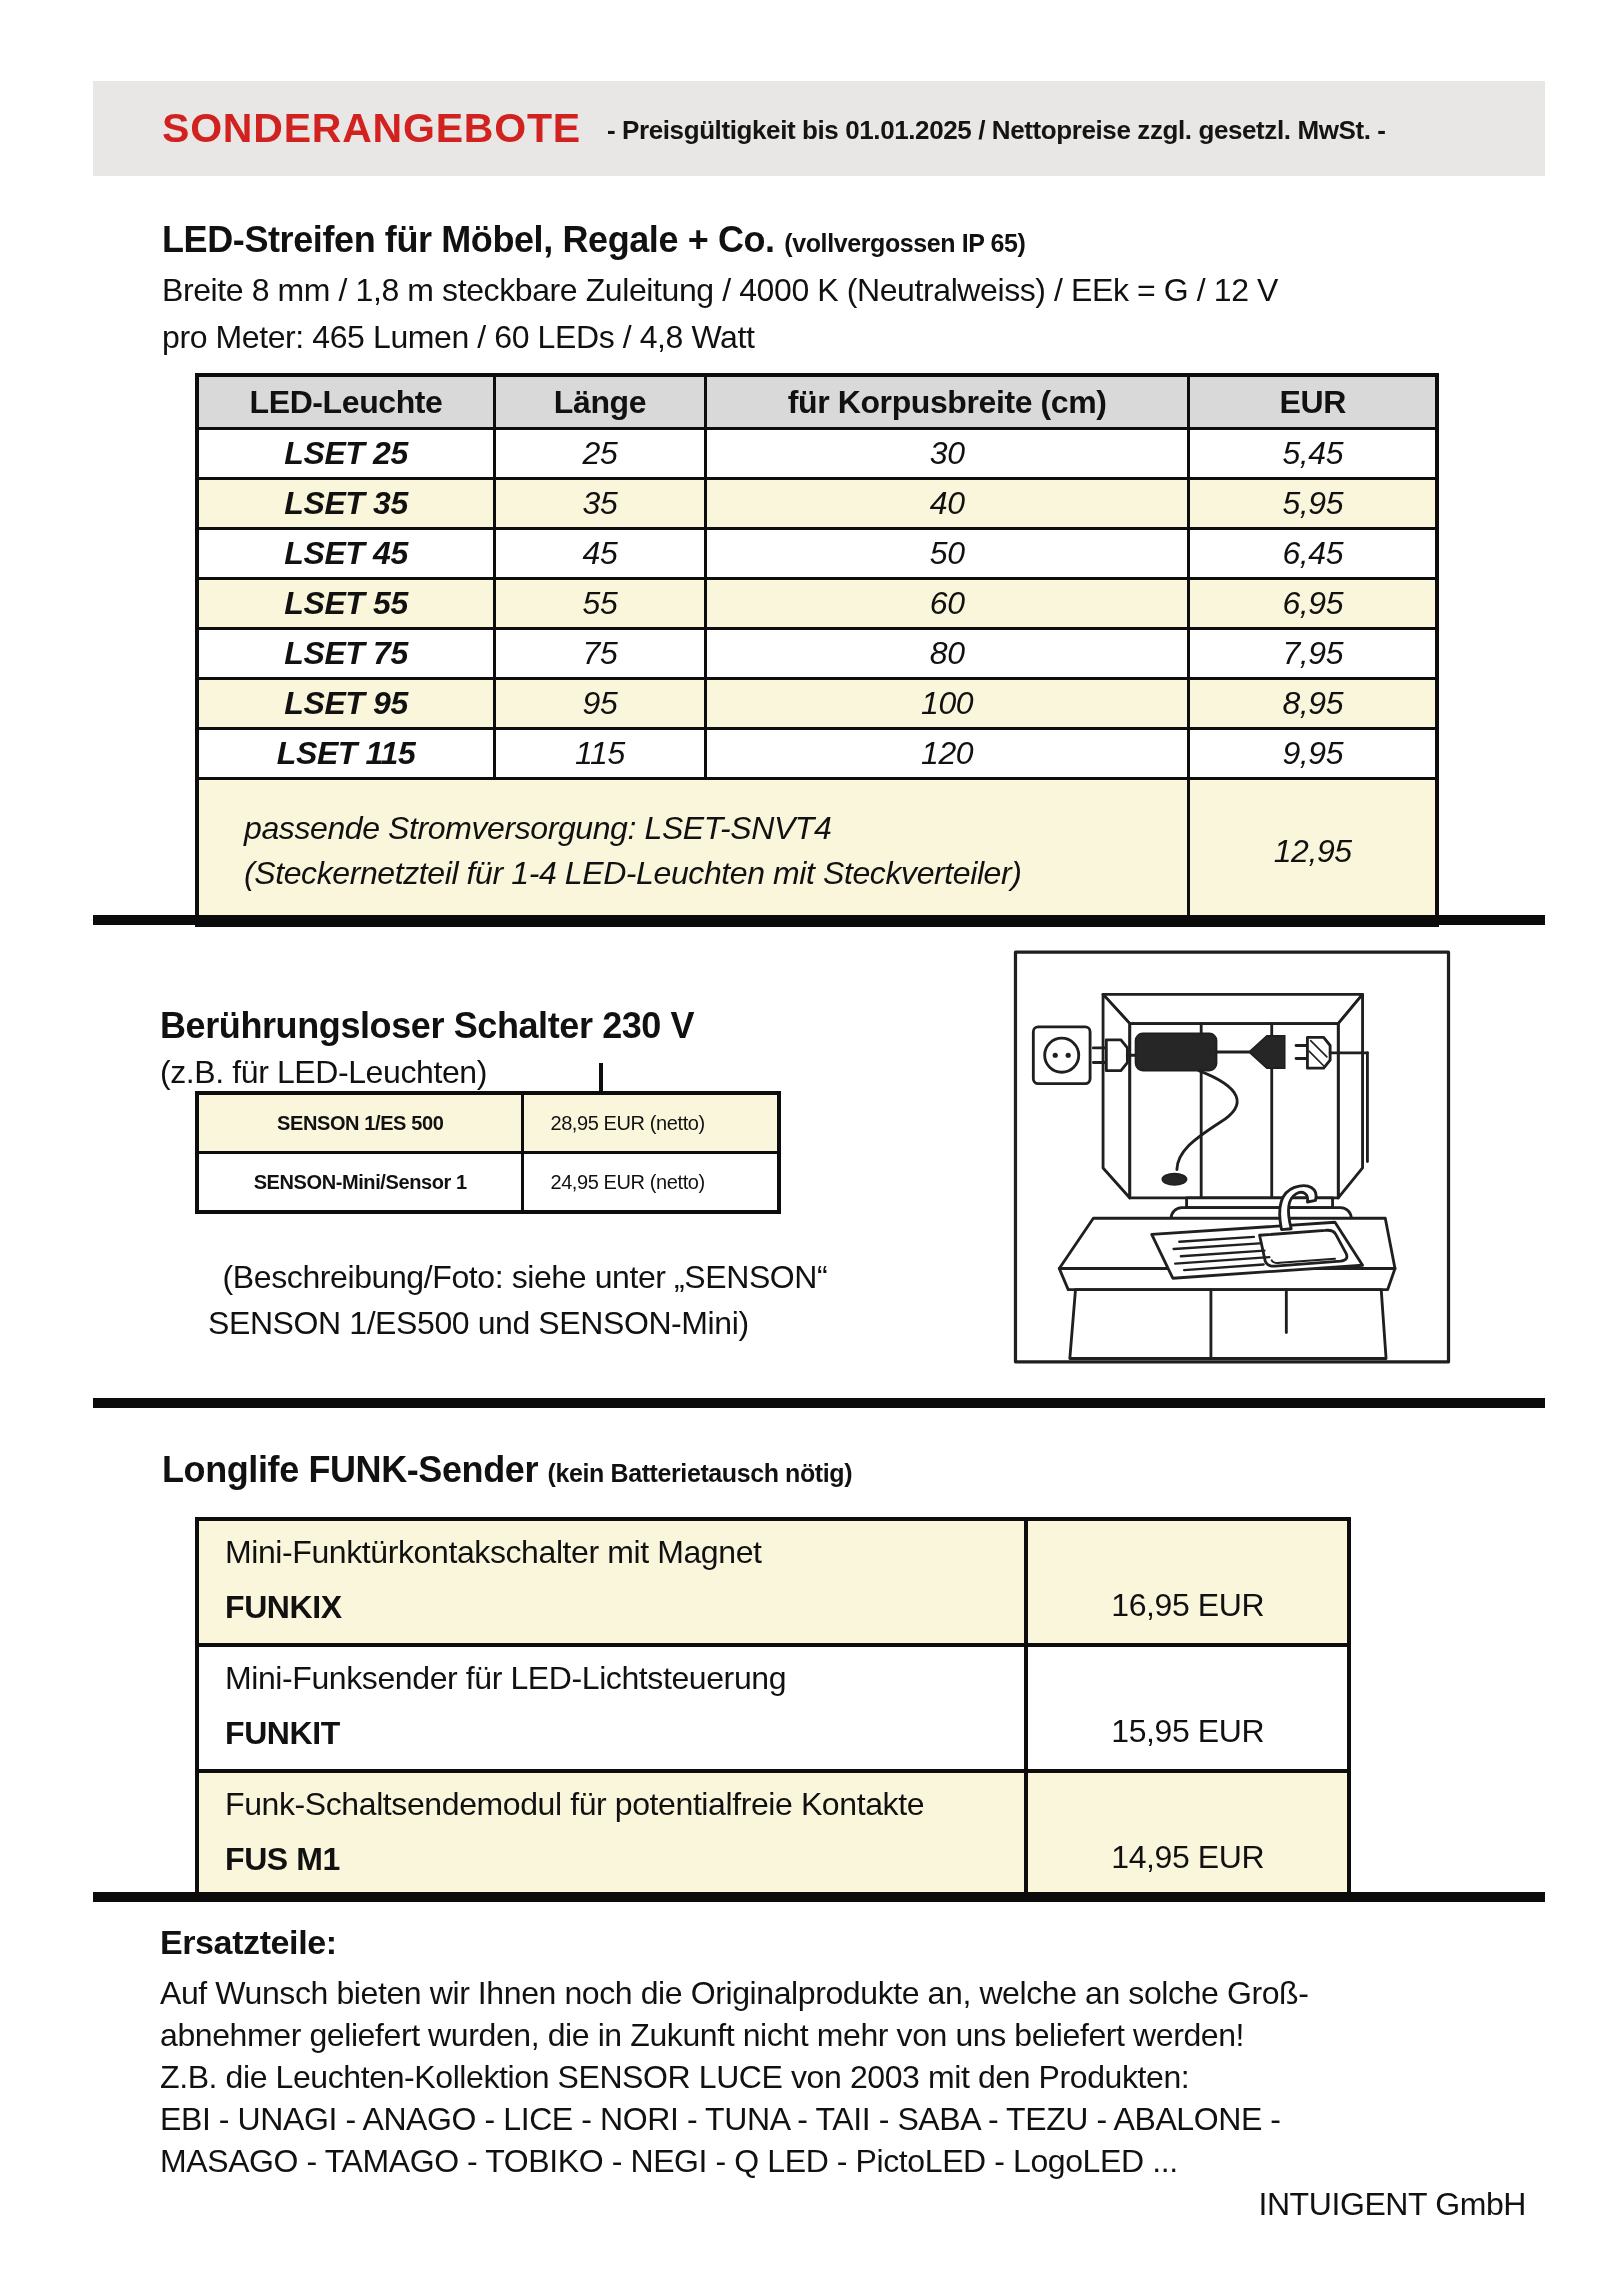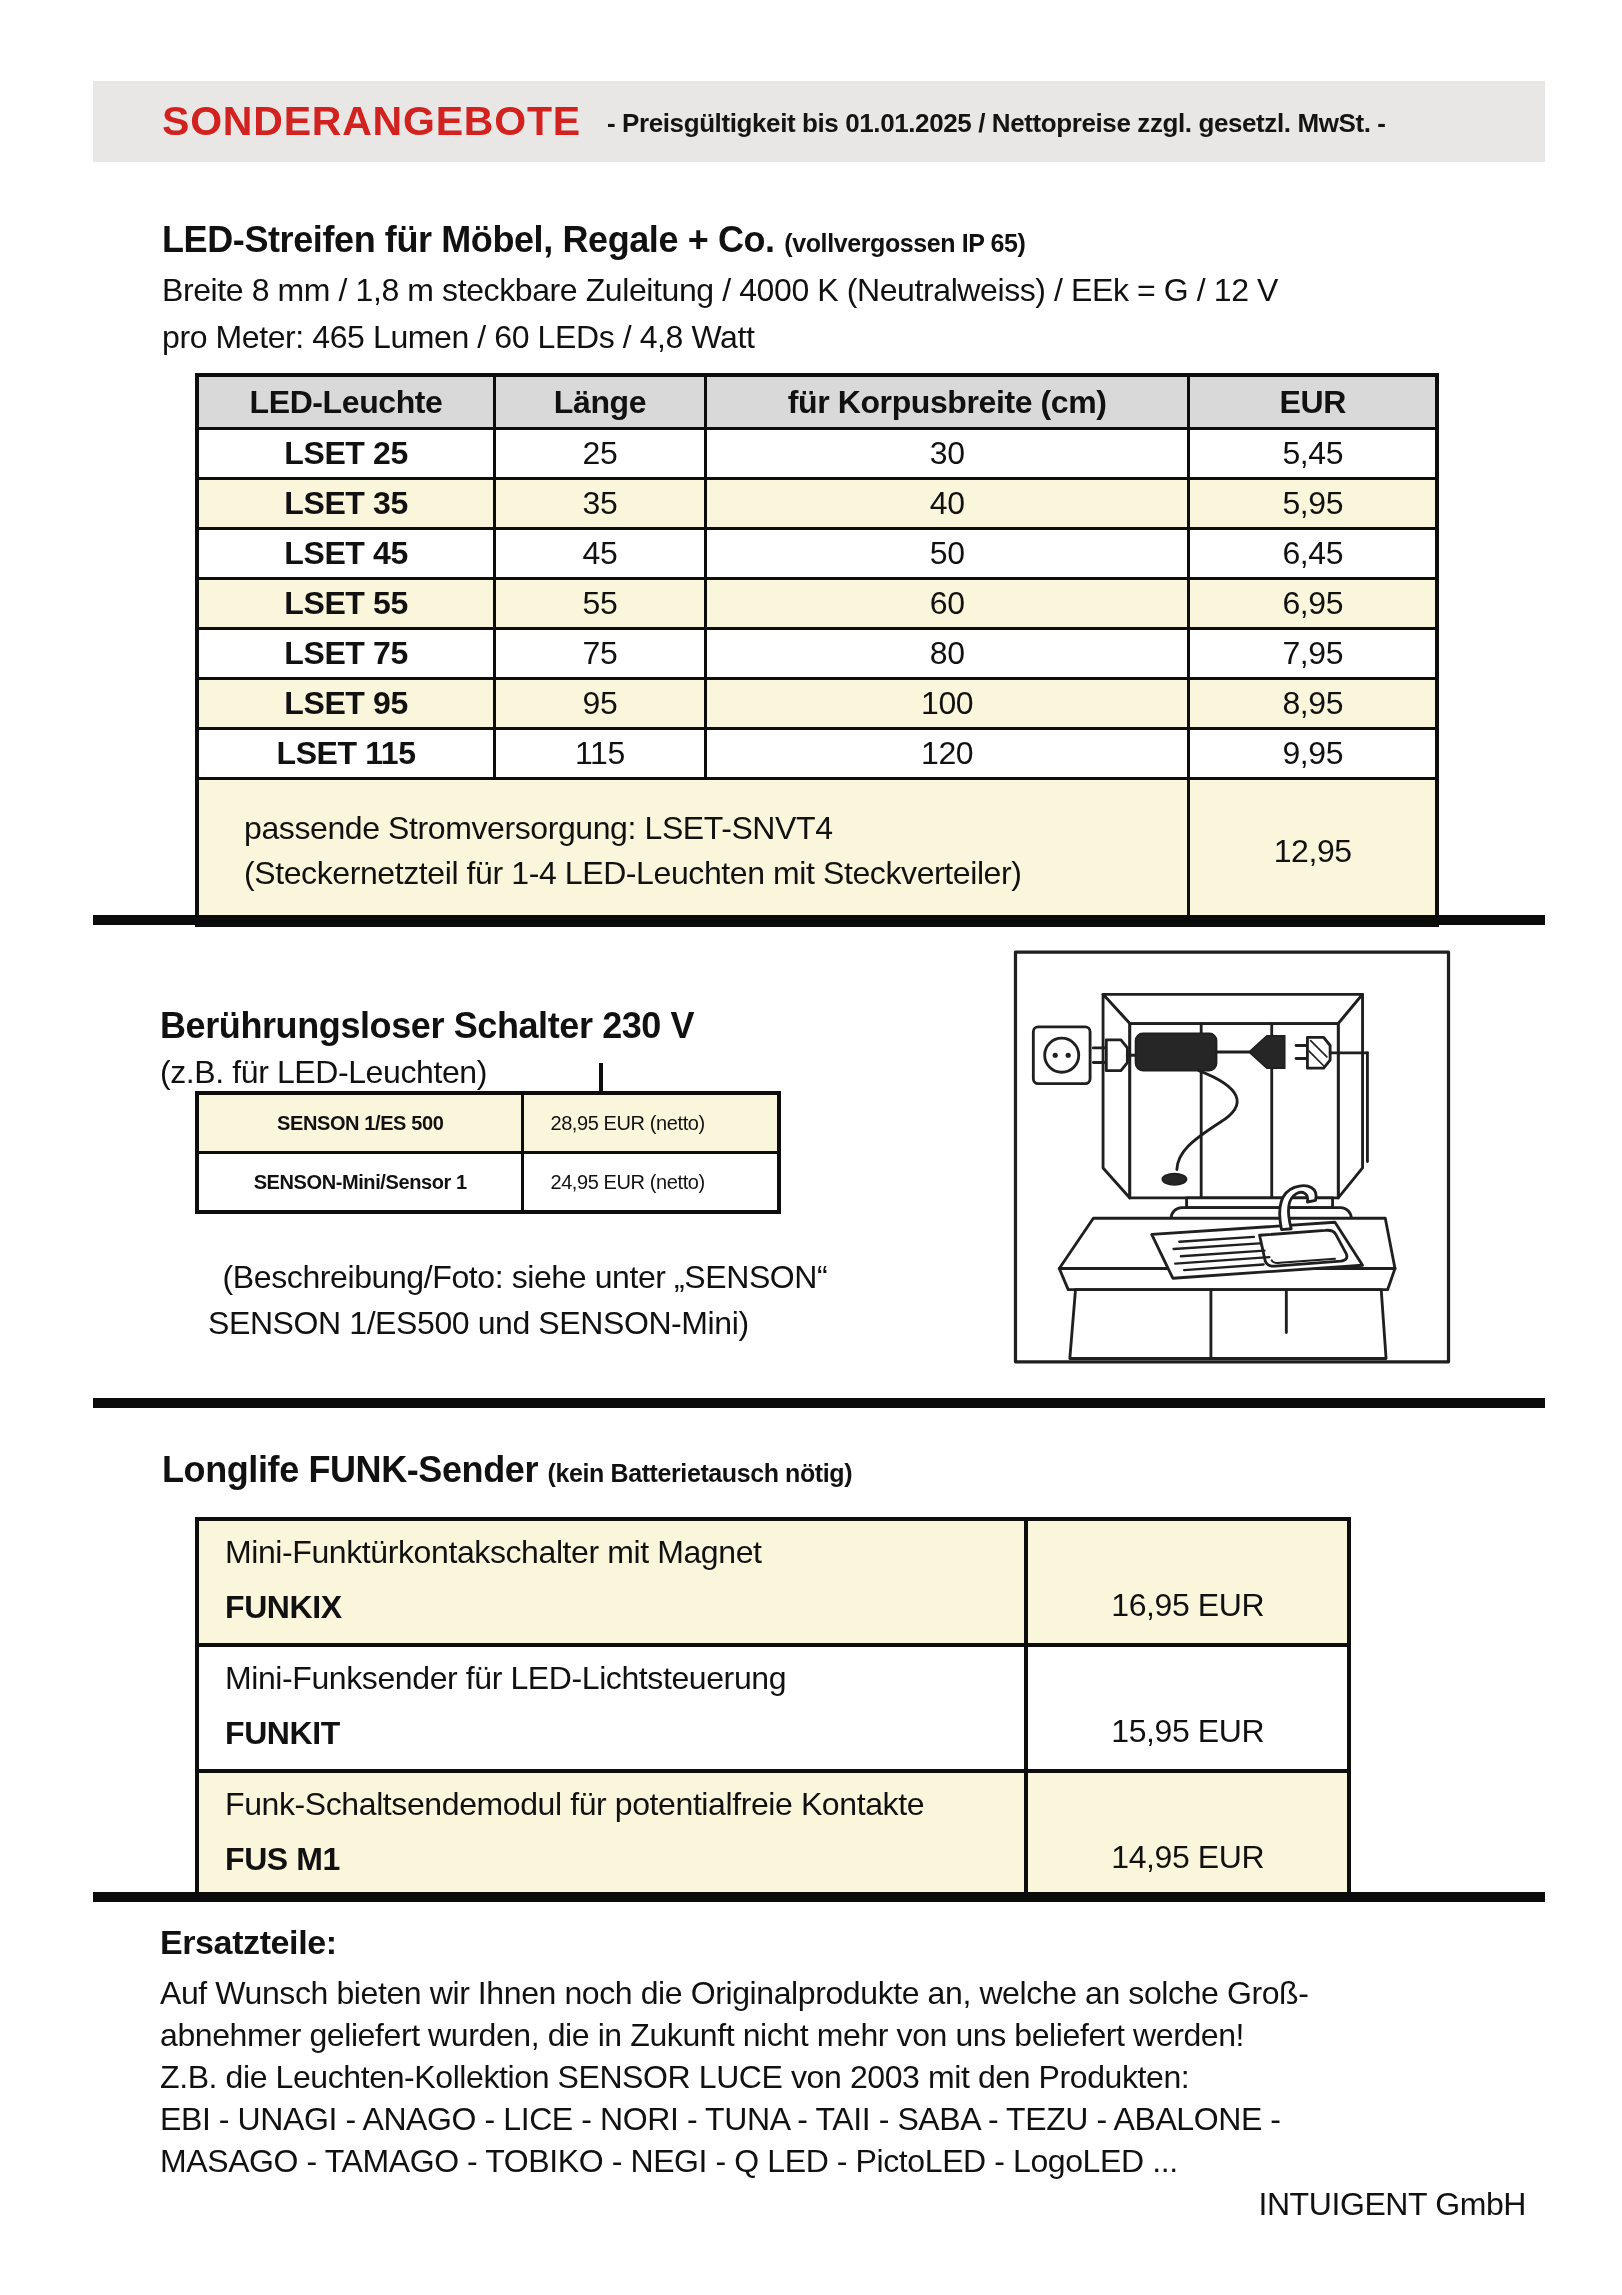--- a/index.html
+++ b/index.html
@@ -4,21 +4,21 @@
 <style>
   html,body{margin:0;padding:0;background:#9a9a9a;}
   .page{
     position:relative;width:1623px;height:2295px;margin:0 auto;
     background:#ffffff;color:#111;
     font-family:"Liberation Sans","DejaVu Sans",sans-serif;
     overflow:hidden;
   }
   
   .banner{
-    position:absolute;left:93px;top:81px;width:1452px;height:81px;
+    position:absolute;left:93px;top:81px;width:1452px;height:95px;
     background:#e8e7e5;display:flex;align-items:center;box-sizing:border-box;
     padding-left:69px;
   }
   .banner-title{
     font-size:41px;font-weight:bold;color:#d12220;letter-spacing:0.8px;white-space:nowrap;
   }
   .banner-validity{
     font-size:26px;font-weight:bold;color:#141414;letter-spacing:-0.4px;
     margin-left:26px;white-space:nowrap;padding-top:3.2px;
   }
@@ -32,21 +32,21 @@
   table{border-collapse:collapse;}
   .led-table{
     position:absolute;left:195px;top:373px;width:1244px;
     font-size:32px;table-layout:fixed;
   }
   .led-table th,.led-table td{
     border:3.2px solid #0d0d0d;text-align:center;padding:0;letter-spacing:-0.4px;
   }
   .led-table{border:4.9px solid #0d0d0d;}
   .led-table th{height:50px;background:#d9d9d9;font-weight:bold;}
-  .led-table td{height:47px;background:#ffffff;}
+  .led-table td{height:47px;background:#ffffff;font-style:italic;}
   .led-table tr.cream td{background:#faf6dc;}
   .led-table td.col-name{font-weight:bold;}
   .led-table .power-cell{
     text-align:left;padding:11.4px 16px 11.4px 45px;line-height:45px;height:120px;
   }
   
   .rule{position:absolute;left:93px;width:1452px;height:9.7px;background:#0b0b0b;}
   .rule1{top:915px;} .rule2{top:1398px;} .rule3{top:1892px;}
   
   .sec2{position:absolute;left:160px;top:1002px;line-height:47px;}

